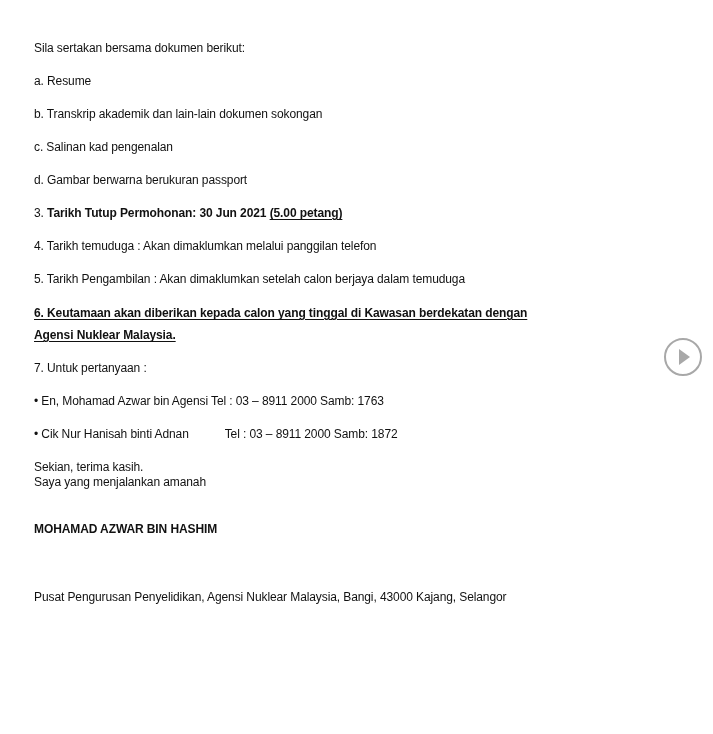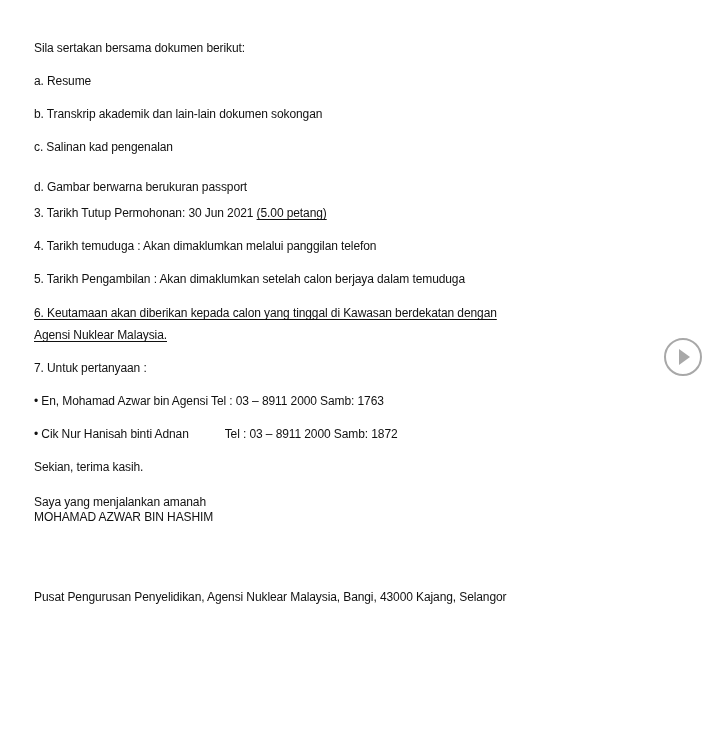--- a/index.html
+++ b/index.html
@@ -1,36 +1,36 @@
 <!DOCTYPE html>
 <html><head>
 <meta charset="utf-8">
 <style>
   html, body { margin:0; padding:0; background:#ffffff; }
   body { width:713px; height:734px; position:relative; overflow:hidden;
          font-family:"Liberation Sans", "DejaVu Sans", sans-serif; color:#111; }
   .doc { position:absolute; left:34px; top:0; width:600px; }
   .p { position:absolute; left:0; font-size:12px; line-height:22px; white-space:nowrap; letter-spacing:-0.1px; }
-  .b { font-weight:normal; }
+  .b { font-weight:bold; }
   .u { text-decoration:underline; text-underline-offset:2px;text-align:center; }
   .tab { display:inline-block; width:36px; }
   .play { position:absolute; left:664px; top:338px; width:34px; height:34px; border:2px solid #a8a8a8;
           border-radius:50%; cursor:pointer; }
   .play .tri { position:absolute; left:13px; top:9px; width:0; height:0;
           border-top:8px solid transparent; border-bottom:8px solid transparent; border-left:11px solid #a8a8a8; }
 </style>
 </head>
 <body>
 
 <div class="doc">
   <div class="p" style="top:37px">Sila sertakan bersama dokumen berikut:</div>
   <div class="p" style="top:70px">a. Resume</div>
   <div class="p" style="top:103px">b. Transkrip akademik dan lain-lain dokumen sokongan</div>
   <div class="p" style="top:136px">c. Salinan kad pengenalan</div>
-  <div class="p" style="top:176px">d. Gambar berwarna berukuran passport</div>
+  <div class="p" style="top:169px">d. Gambar berwarna berukuran passport</div>
 
   <div class="p" style="top:202px">
     <span>3. </span><span class="b">Tarikh Tutup Permohonan:  30 Jun 2021 </span><span class="b u">(5.00 petang)</span>
   </div>
 
   <div class="p" style="top:235px">4. Tarikh temuduga : Akan dimaklumkan melalui panggilan telefon</div>
   <div class="p" style="top:268px">5. Tarikh Pengambilan : Akan dimaklumkan setelah calon berjaya dalam temuduga</div>
 
   <div class="p b u" style="top:302px">6. Keutamaan akan diberikan kepada calon yang tinggal di Kawasan berdekatan dengan</div>
   <div class="p b u" style="top:324px">Agensi Nuklear Malaysia.</div>
@@ -39,20 +39,20 @@
 
   <div class="p" style="top:390px">
     <span>• En, Mohamad Azwar bin Agensi</span>
     <span>Tel : 03 – 8911 2000 Samb: 1763</span>
   </div>
   <div class="p" style="top:423px">
     <span>• Cik Nur Hanisah binti Adnan</span><span class="tab"></span><span>Tel : 03 – 8911 2000 Samb: 1872</span>
   </div>
 
   <div class="p" style="top:456px">Sekian, terima kasih.</div>
-  <div class="p" style="top:491px">Saya yang menjalankan amanah</div>
-  <div class="p b" style="top:506px">MOHAMAD AZWAR BIN HASHIM</div>
+  <div class="p" style="top:471px">Saya yang menjalankan amanah</div>
+  <div class="p b" style="top:518px">MOHAMAD AZWAR BIN HASHIM</div>
   <div class="p" style="top:586px">Pusat Pengurusan Penyelidikan, Agensi Nuklear Malaysia, Bangi, 43000 Kajang, Selangor</div>
 </div>
 
 <div class="play">
   <span class="tri"></span>
 </div>
 
 </body></html>

